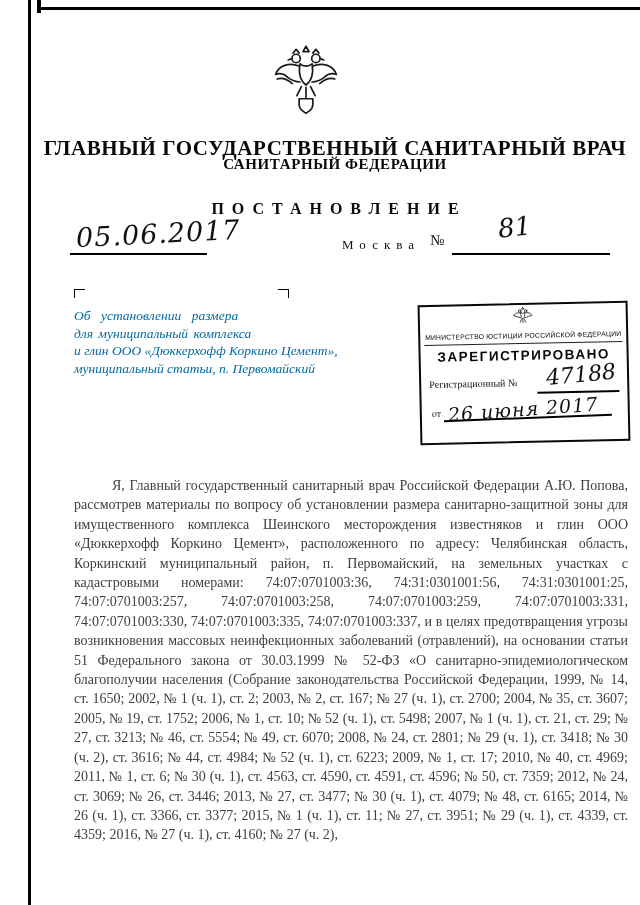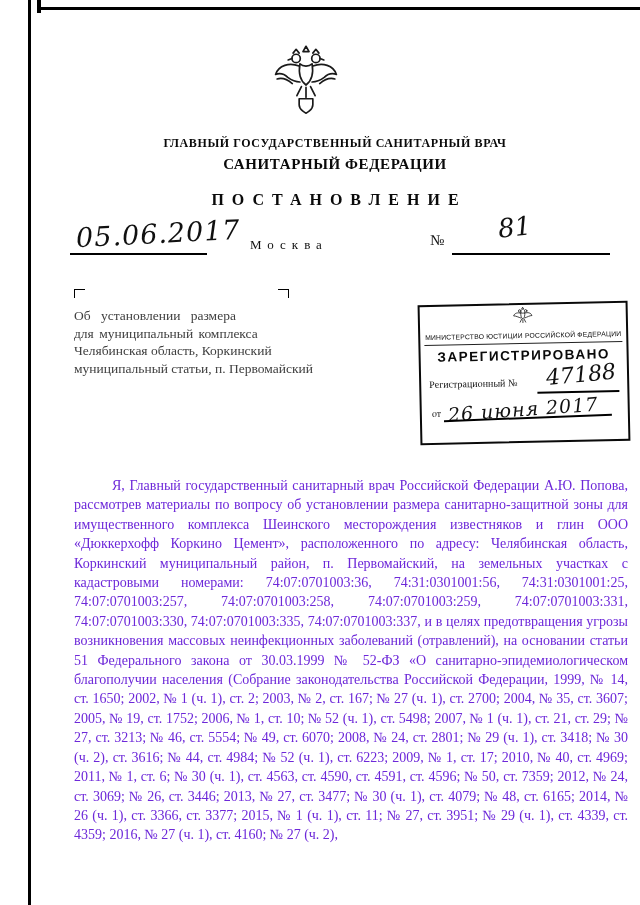--- a/index.html
+++ b/index.html
@@ -5,35 +5,35 @@
   html,body { margin:0; padding:0; background:#e8e8e8; }
   .page {
     position:relative; width:640px; height:905px; margin:0 auto;
     background:#ffffff; overflow:hidden;
     font-family:"Liberation Serif", serif; color:#111;
   }
   .abs { position:absolute; }
   .bar { background:#000; }
 
   .hdr { position:absolute; left:40px; width:590px; text-align:center; font-weight:bold; color:#0a0a0a; }
-  .hdr1 { top:136px; font-size:12px; letter-spacing:0.6px; }
+  .hdr1 { top:136px; font-size:21px; letter-spacing:0.6px; }
   .hdr2 { top:156px; font-size:15px; letter-spacing:0.6px; }
-  .doctype { top:191px; font-size:16px; letter-spacing:8px; text-indent:8px; }
+  .doctype { top:200px; font-size:16px; letter-spacing:8px; text-indent:8px; }
 
   .hw { font-family:"DejaVu Serif", serif; font-style:italic; color:#101010; }
   .hw-date { left:76px; top:218px; font-size:27px; letter-spacing:1px; transform:rotate(-3deg); }
-  .city { left:250px; top:237px; width:170px; text-align:left; font-size:13px; letter-spacing:6px; }
+  .city { left:250px; top:237px; width:170px; text-align:right; font-size:13px; letter-spacing:6px; }
   .numsign { left:430px; top:232px; font-size:15px; }
   .hw-num { left:498px; top:212px; font-size:26px; transform:rotate(-6deg); }
   .rule { background:#000; height:2px; }
 
   .corner-l { left:74px; top:289px; width:10px; height:8px; border-left:1.5px solid #000; border-top:1.5px solid #000; }
   .corner-r { left:278px; top:289px; width:10px; height:8px; border-right:1.5px solid #000; border-top:1.5px solid #000; }
 
-  .subject { left:74px; top:307px; width:330px; font-size:13.5px; line-height:17.6px; color:#404040; }
+  .subject { left:74px; top:307px; width:330px; font-size:13.5px; line-height:17.6px; color:#0369a1;font-style:italic; }
   .subject .wide  { word-spacing:7px; }
   .subject .wide2 { word-spacing:2px; }
 
   .stamp {
     left:419px; top:303px; width:206px; height:136px;
     border:2.5px solid #0a0a0a; transform:rotate(-1.2deg); background:#fff;
   }
   .stamp .eagle { position:absolute; left:50%; top:2px; transform:translateX(-50%); width:26px; height:22px; }
   .stamp .ministry {
     position:absolute; top:27px; left:2px; right:2px; text-align:center;
@@ -46,21 +46,21 @@
   }
   .stamp .reg-label { position:absolute; top:72px; left:8px; font-size:10px; }
   .stamp .reg-value { position:absolute; left:125px; top:58px; font-size:22px; transform:rotate(-4deg); }
   .stamp .reg-line  { position:absolute; top:87px; left:116px; width:82px; height:1.5px; background:#000; }
   .stamp .ot-label  { position:absolute; top:101px; left:10px; font-size:10px; }
   .stamp .date-value{ position:absolute; left:26px; top:93px; font-size:19px; letter-spacing:1px; transform:rotate(-3deg); white-space:nowrap; }
   .stamp .date-line { position:absolute; top:112px; left:22px; width:168px; height:1.5px; background:#000; transform:rotate(-1deg); }
 
   .body-par {
     left:74px; top:476px; width:554px;
-    font-size:14px; line-height:19.4px; text-align:justify; text-indent:38px; color:#6d28d9;
+    font-size:14px; line-height:19.4px; text-align:justify; text-indent:38px; color:#404040;
   }
 </style>
 </head>
 <body>
 
 <div class="page">
 
   <div class="abs bar" style="left:28px; top:0; width:3px; height:905px;"></div>
   <div class="abs bar" style="left:37px; top:7px; width:603px; height:3px;"></div>
   <div class="abs bar" style="left:37px; top:0; width:4px; height:13px;"></div>
@@ -95,21 +95,21 @@
   <div class="abs city">Москва</div>
   <div class="abs numsign">№</div>
   <div class="abs hw hw-num">81</div>
   <div class="abs rule" style="left:452px; top:253px; width:158px;"></div>
 
   <div class="abs corner-l"></div>
   <div class="abs corner-r"></div>
   <div class="abs subject">
     <div class="wide">Об установлении размера</div>
     <div class="wide2">для муниципальный комплекса</div>
-    <div>Челябинская область, Коркинский</div>
+    <div>и глин ООО «Дюккерхофф Коркино Цемент»,</div>
     <div>муниципальный статьи, п. Первомайский</div>
   </div>
 
   <div class="abs stamp">
     <div class="eagle">
       <svg viewBox="0 0 100 96" width="26" height="22">
         <g fill="none" stroke="#1a1a1a" stroke-width="3.5" stroke-linecap="round" stroke-linejoin="round">
           <path d="M46 8 l4 -7 l4 7 z"></path>
           <circle cx="37" cy="17" r="5.5"></circle>
           <circle cx="63" cy="17" r="5.5"></circle>

